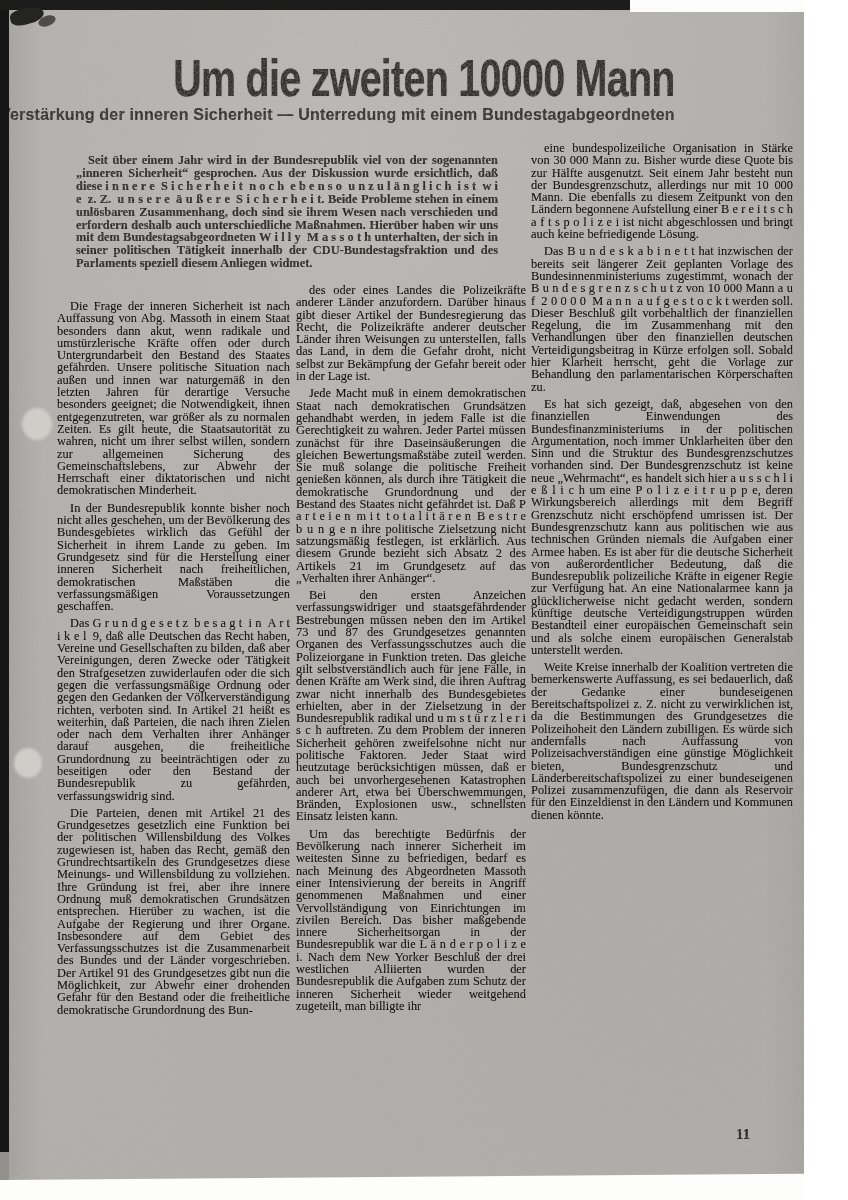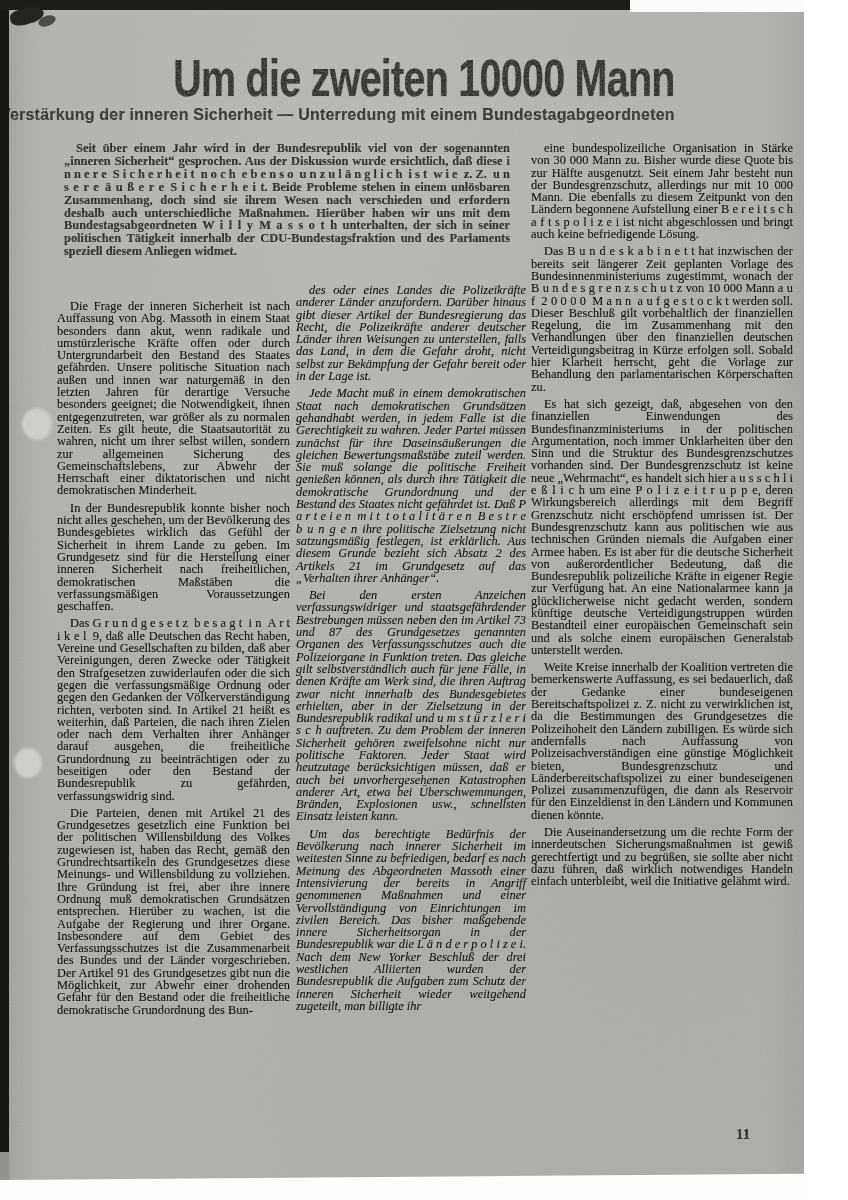--- a/index.html
+++ b/index.html
@@ -30,26 +30,26 @@
          font-family:"Liberation Sans", sans-serif;font-weight:bold;font-size:52px;
          color:#2b2a26;letter-spacing:-1px;transform:scaleX(0.76);transform-origin:50% 50%;
          text-shadow:0 0 1px rgba(43,42,38,.55);}
   .subtitle{position:absolute;left:0;top:106px;width:848px;text-align:left;
             font-family:"Liberation Sans", sans-serif;font-weight:bold;font-size:16px;
             color:#2e2d29;letter-spacing:.2px;text-shadow:0 0 .6px rgba(46,45,41,.5);}
   
   .lead{position:absolute;left:64px;top:142px;width:446px;z-index:3;
         font-size:12.4px;line-height:12.9px;font-weight:bold;text-align:justify;
         color:#26251f;text-shadow:0 0 .5px rgba(38,37,31,.55);}
-  .lead p{margin:0;text-indent:12px;}
+  .lead p{margin:12px;text-indent:12px;}
   .col{position:absolute;z-index:3;font-size:12.4px;line-height:12.3px;text-align:justify;
        color:#000000;text-shadow:0 0 .5px rgba(38,37,31,.5);}
   .col p{margin:0 0 5px 0;text-indent:13px;}
   .col-1{left:57px;top:300px;width:233px;}
-  .col-2{left:296px;top:284px;width:230px;font-style:italic;}
+  .col-2{left:296px;top:284px;width:230px;}
   .col-3{left:531px;top:142px;width:262px;}
   .pagenum{position:absolute;left:736px;top:1098px;z-index:3;font-weight:bold;
            font-size:15px;color:#1f1e1a;text-shadow:0 0 .5px rgba(31,30,26,.6);margin-top:28px;}
 </style>
 </head>
 <body>
 
 <div class="canvas">
 
   <div class="sheet"></div>
@@ -83,21 +83,20 @@
     <p class="para">Jede Macht muß in einem demokratischen Staat nach demokratischen Grundsätzen gehandhabt werden, in jedem Falle ist die Gerechtigkeit zu wahren. Jeder Partei müssen zunächst für ihre Daseinsäußerungen die gleichen Bewertungsmaßstäbe zuteil werden. Sie muß solange die politische Freiheit genießen können, als durch ihre Tätigkeit die demokratische Grundordnung und der Bestand des Staates nicht gefährdet ist. Daß P a r t e i e n m i t t o t a l i t ä r e n B e s t r e b u n g e n ihre politische Zielsetzung nicht satzungsmäßig festlegen, ist erklärlich. Aus diesem Grunde bezieht sich Absatz 2 des Artikels 21 im Grundgesetz auf das „Verhalten ihrer Anhänger“.</p>
     <p class="para">Bei den ersten Anzeichen verfassungswidriger und staatsgefährdender Bestrebungen müssen neben den im Artikel 73 und 87 des Grundgesetzes genannten Organen des Verfassungsschutzes auch die Polizeiorgane in Funktion treten. Das gleiche gilt selbstverständlich auch für jene Fälle, in denen Kräfte am Werk sind, die ihren Auftrag zwar nicht innerhalb des Bundesgebietes erhielten, aber in der Zielsetzung in der Bundesrepublik radikal und u m s t ü r z l e r i s c h auftreten. Zu dem Problem der inneren Sicherheit gehören zweifelsohne nicht nur politische Faktoren. Jeder Staat wird heutzutage berücksichtigen müssen, daß er auch bei unvorhergesehenen Katastrophen anderer Art, etwa bei Überschwemmungen, Bränden, Explosionen usw., schnellsten Einsatz leisten kann.</p>
     <p class="para">Um das berechtigte Bedürfnis der Bevölkerung nach innerer Sicherheit im weitesten Sinne zu befriedigen, bedarf es nach Meinung des Abgeordneten Massoth einer Intensivierung der bereits in Angriff genommenen Maßnahmen und einer Vervollständigung von Einrichtungen im zivilen Bereich. Das bisher maßgebende innere Sicherheitsorgan in der Bundesrepublik war die L ä n d e r p o l i z e i. Nach dem New Yorker Beschluß der drei westlichen Alliierten wurden der Bundesrepublik die Aufgaben zum Schutz der inneren Sicherheit wieder weitgehend zugeteilt, man billigte ihr</p>
   </div>
 
   <div class="col col-3">
     <p class="para">eine bundespolizeiliche Organisation in Stärke von 30 000 Mann zu. Bisher wurde diese Quote bis zur Hälfte ausgenutzt. Seit einem Jahr besteht nun der Bundesgrenzschutz, allerdings nur mit 10 000 Mann. Die ebenfalls zu diesem Zeitpunkt von den Ländern begonnene Aufstellung einer B e r e i t s c h a f t s p o l i z e i ist nicht abgeschlossen und bringt auch keine befriedigende Lösung.</p>
     <p class="para">Das B u n d e s k a b i n e t t hat inzwischen der bereits seit längerer Zeit geplanten Vorlage des Bundesinnenministeriums zugestimmt, wonach der B u n d e s g r e n z s c h u t z von 10 000 Mann a u f 2 0 0 0 0 M a n n a u f g e s t o c k t werden soll. Dieser Beschluß gilt vorbehaltlich der finanziellen Regelung, die im Zusammenhang mit den Verhandlungen über den finanziellen deutschen Verteidigungsbeitrag in Kürze erfolgen soll. Sobald hier Klarheit herrscht, geht die Vorlage zur Behandlung den parlamentarischen Körperschaften zu.</p>
     <p class="para">Es hat sich gezeigt, daß, abgesehen von den finanziellen Einwendungen des Bundesfinanzministeriums in der politischen Argumentation, noch immer Unklarheiten über den Sinn und die Struktur des Bundesgrenzschutzes vorhanden sind. Der Bundesgrenzschutz ist keine neue „Wehrmacht“, es handelt sich hier a u s s c h l i e ß l i c h um eine P o l i z e i t r u p p e, deren Wirkungsbereich allerdings mit dem Begriff Grenzschutz nicht erschöpfend umrissen ist. Der Bundesgrenzschutz kann aus politischen wie aus technischen Gründen niemals die Aufgaben einer Armee haben. Es ist aber für die deutsche Sicherheit von außerordentlicher Bedeutung, daß die Bundesrepublik polizeiliche Kräfte in eigener Regie zur Verfügung hat. An eine Nationalarmee kann ja glücklicherweise nicht gedacht werden, sondern künftige deutsche Verteidigungstruppen würden Bestandteil einer europäischen Gemeinschaft sein und als solche einem europäischen Generalstab unterstellt werden.</p>
     <p class="para">Weite Kreise innerhalb der Koalition vertreten die bemerkenswerte Auffassung, es sei bedauerlich, daß der Gedanke einer bundeseigenen Bereitschaftspolizei z. Z. nicht zu verwirklichen ist, da die Bestimmungen des Grundgesetzes die Polizeihoheit den Ländern zubilligen. Es würde sich andernfalls nach Auffassung von Polizeisachverständigen eine günstige Möglichkeit bieten, Bundesgrenzschutz und Länderbereitschaftspolizei zu einer bundeseigenen Polizei zusammenzufügen, die dann als Reservoir für den Einzeldienst in den Ländern und Kommunen dienen könnte.</p>
-    <p class="para">Die Auseinandersetzung um die rechte Form der innerdeutschen Sicherungsmaßnahmen ist gewiß gerechtfertigt und zu begrüßen, sie sollte aber nicht dazu führen, daß wirklich notwendiges Handeln einfach unterbleibt, weil die Initiative gelähmt wird.</p>
   </div>
 
   <div class="pagenum">11</div>
 
   <div class="strip-left"></div>
   <div class="strip-left-foot"></div>
   <div class="band-top"></div>
   <div class="white-topright"></div>
   <div class="corner-blob1"></div>
   <div class="corner-blob2"></div>

